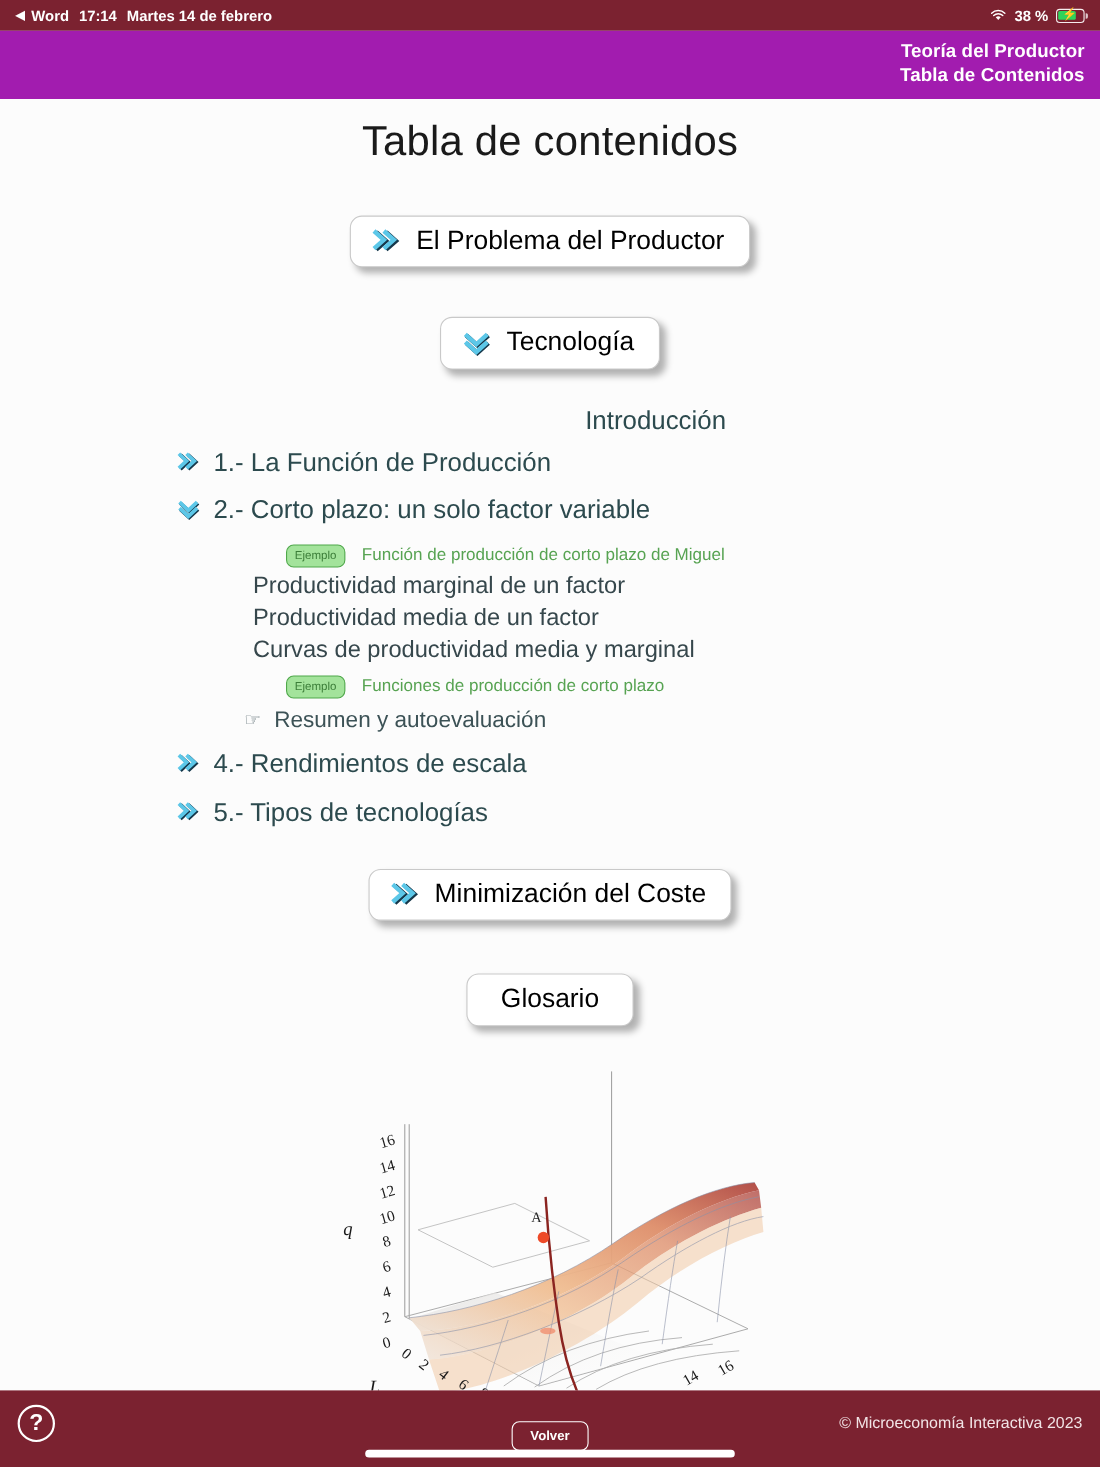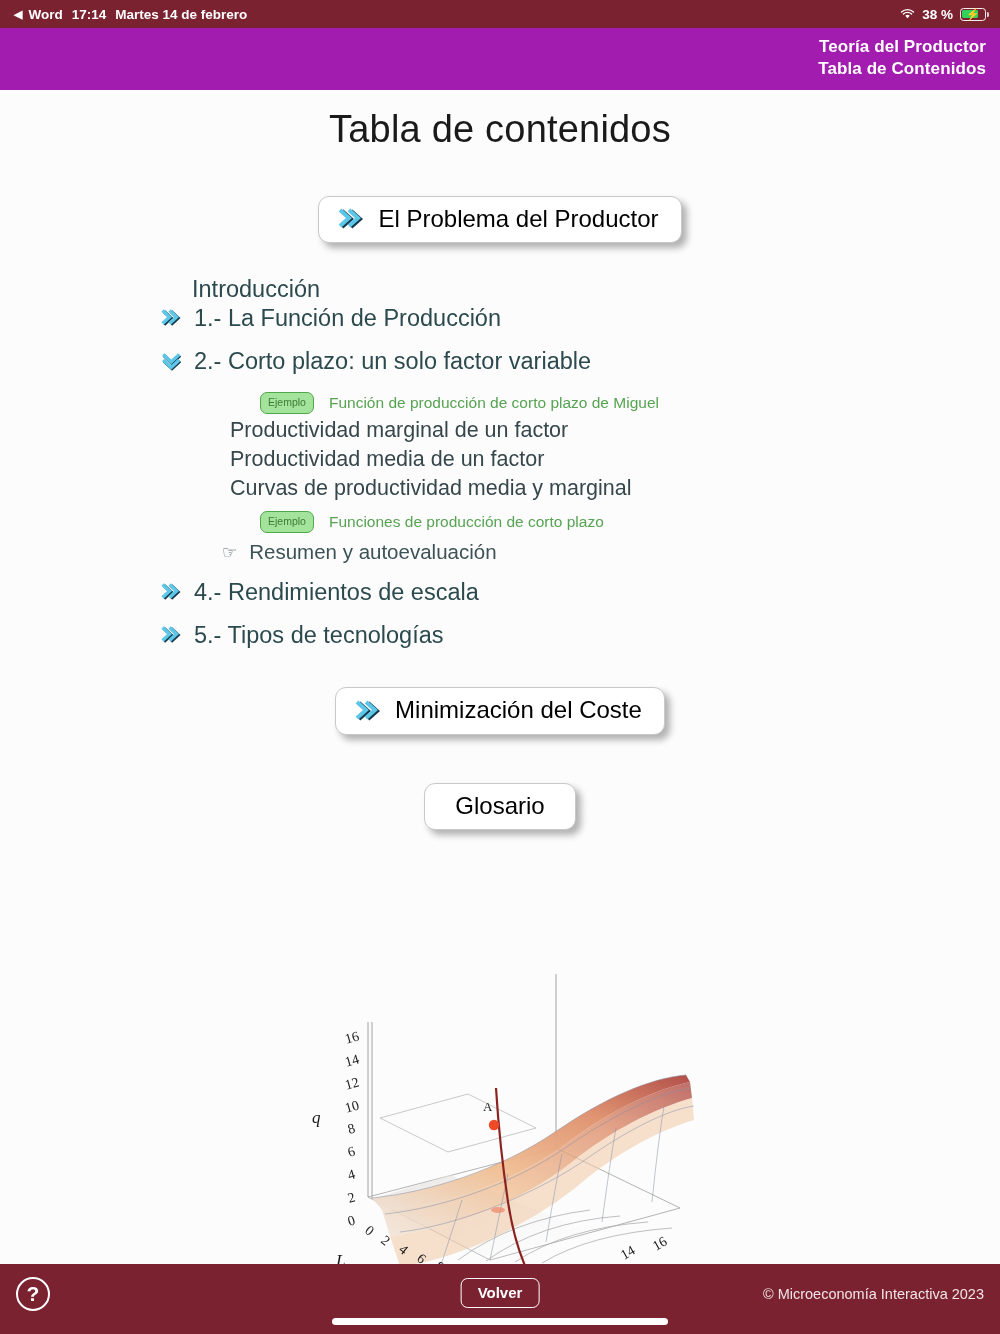--- a/index.html
+++ b/index.html
@@ -135,21 +135,21 @@
     min-height: 27px;
     cursor: pointer;
   }
   .toc-row.lvl1 { margin-bottom: 15px; }
   .toc-label {
     font-size: 23.5px;
     color: #2C4A4E;
     white-space: nowrap;
     line-height: 1.2;
   }
-  .toc-row.plain { padding-left: 32px; margin-bottom: 0; }
+  .toc-row.plain { padding-left: 32px; margin-bottom: 10px; justify-content: center; }
   .toc-row.sub    { padding-left: 70px; min-height: 29px; }
   .toc-row.ej     { padding-left: 100px; min-height: 26px; }
   .toc-row.res    { padding-left: 62px; margin-top: 4px; margin-bottom: 12px; }
 
   .toc-label.sub { font-size: 21.5px; color: #36474C; }
 
   .ejemplo-badge {
     display: inline-block;
     background: #A3E39B;
     border: 1.4px solid #4FA84A;
@@ -206,25 +206,25 @@
     display: flex; align-items: center; justify-content: center;
     font-size: 21px; font-weight: bold;
     cursor: pointer;
     margin-top: -10px;
     flex: none;
   }
   .volver-btn {
     position: absolute;
     left: 50%;
     transform: translateX(-50%);
-    top: 14px;
+    top: 28px;
     border: 1.7px solid #FFFFFF;
     border-radius: 7px;
     padding: 5px 16px 6px 16px;
-    font-size: 15px;
+    font-size: 12px;
     font-weight: bold;
     color: #FFFFFF;
     cursor: pointer;
     background: transparent;
   }
   .copyright {
     margin-left: auto;
     font-size: 14.5px;
     color: #F2E4E6;
     margin-top: -10px;
@@ -283,20 +283,33 @@
           <path d="M5 4 L14 12 L5 20" stroke="#16384B" stroke-width="4" fill="none" stroke-linecap="butt" stroke-linejoin="miter"></path>
           <path d="M14 4 L23 12 L14 20" stroke="#16384B" stroke-width="4" fill="none" stroke-linecap="butt" stroke-linejoin="miter"></path>
           <path d="M3 3 L12 11 L3 19" stroke="#5CC7E8" stroke-width="4" fill="none" stroke-linecap="butt" stroke-linejoin="miter"></path>
           <path d="M12 3 L21 11 L12 19" stroke="#5CC7E8" stroke-width="4" fill="none" stroke-linecap="butt" stroke-linejoin="miter"></path>
         </svg>
       </span>
       <span class="pill-label">El Problema del Productor</span>
     </div>
   </div>
 
+  <div class="btn-row" style="margin-top:45px;">
+    <div class="pill">
+      <span class="chev">
+        <svg width="30" height="24" viewBox="0 0 30 24">
+          <path d="M5 5 L15 14 L25 5" stroke="#16384B" stroke-width="4" fill="none" stroke-linecap="butt" stroke-linejoin="miter"></path>
+          <path d="M5 12 L15 21 L25 12" stroke="#16384B" stroke-width="4" fill="none" stroke-linecap="butt" stroke-linejoin="miter"></path>
+          <path d="M4 4 L14 13 L24 4" stroke="#5CC7E8" stroke-width="4" fill="none" stroke-linecap="butt" stroke-linejoin="miter"></path>
+          <path d="M4 11 L14 20 L24 11" stroke="#5CC7E8" stroke-width="4" fill="none" stroke-linecap="butt" stroke-linejoin="miter"></path>
+        </svg>
+      </span>
+      <span class="pill-label">Tecnología</span>
+    </div>
+  </div>
 
   <div class="toc">
 
     <div class="toc-row plain">
       <span class="toc-label">Introducción</span>
     </div>
 
     <div class="toc-row lvl1">
       <span class="chev">
         <svg width="24" height="20" viewBox="0 0 24 20">

